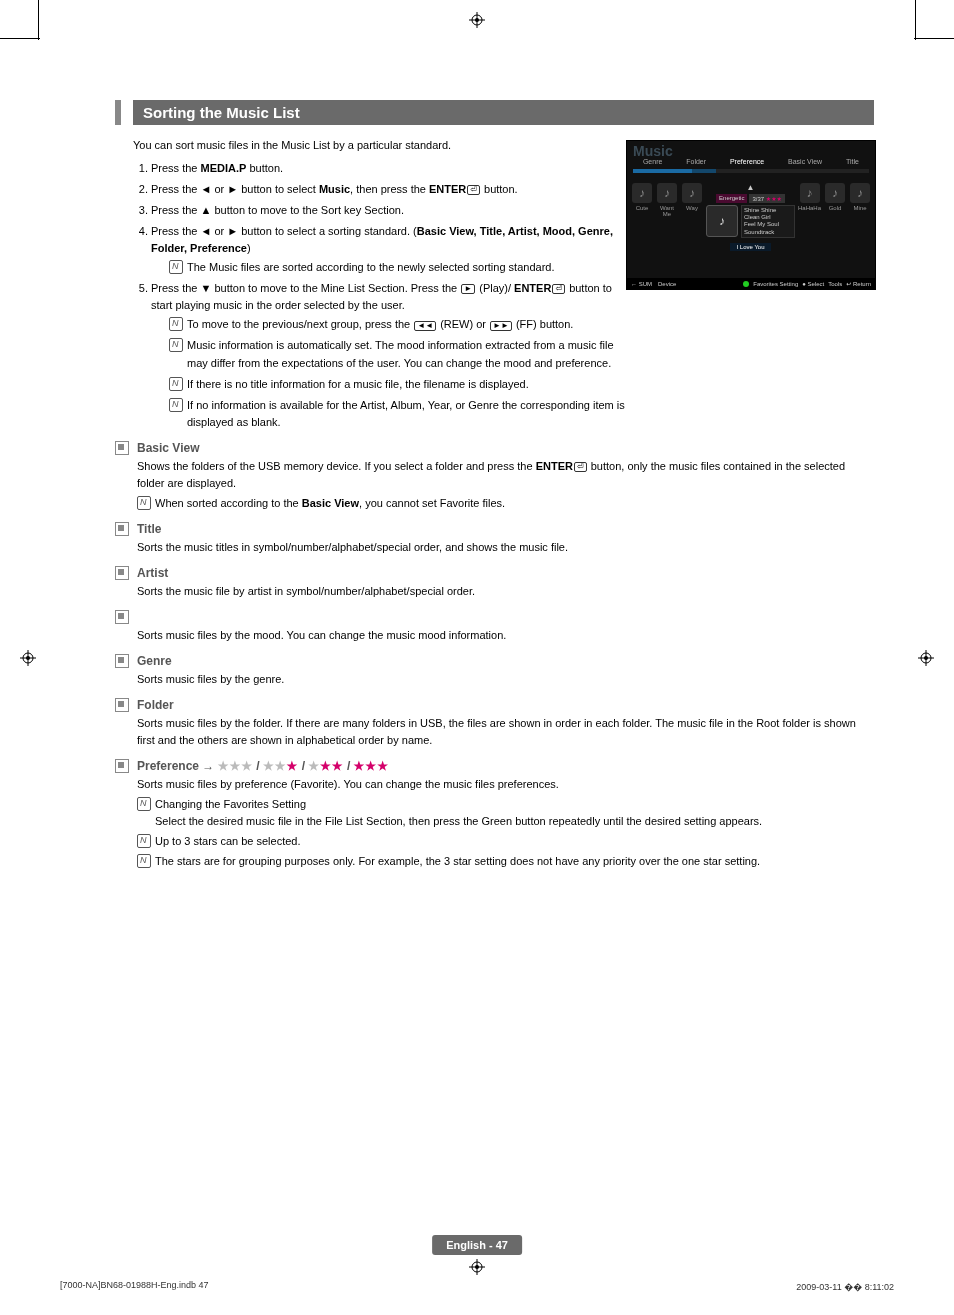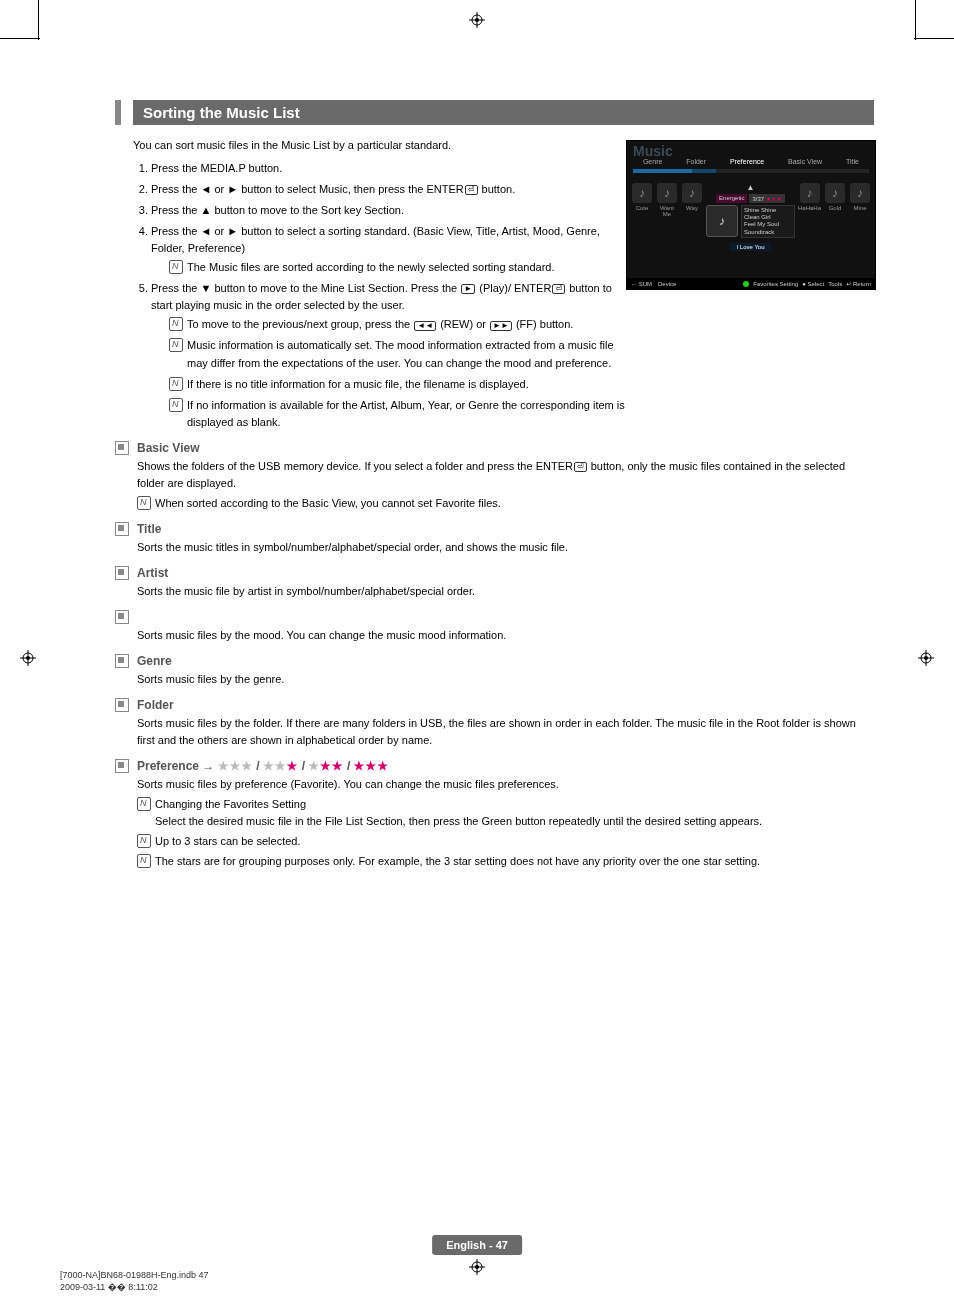--- a/index.html
+++ b/index.html
@@ -270,23 +270,23 @@
     font-size:11px;
     font-weight:bold;
     padding:4px 14px;
     border-radius:3px;
   }
   .footer-row {
     position:absolute;
     bottom: 22px;
     left: 60px; right:60px;
     display:flex; justify-content:space-between;
-    font-size:9px; color:#333;flex-direction:column;
-  }
-  b { font-weight:normal; }
+    font-size:9px; color:#333;
+  }
+  b { font-weight:bold; }
 </style>
 </head>
 <body>
 
 <div class="page">
 
   <div class="crop-tl-v"></div>
   <div class="crop-tl-h"></div>
   <div class="crop-tr-v"></div>
   <div class="crop-tr-h"></div>

